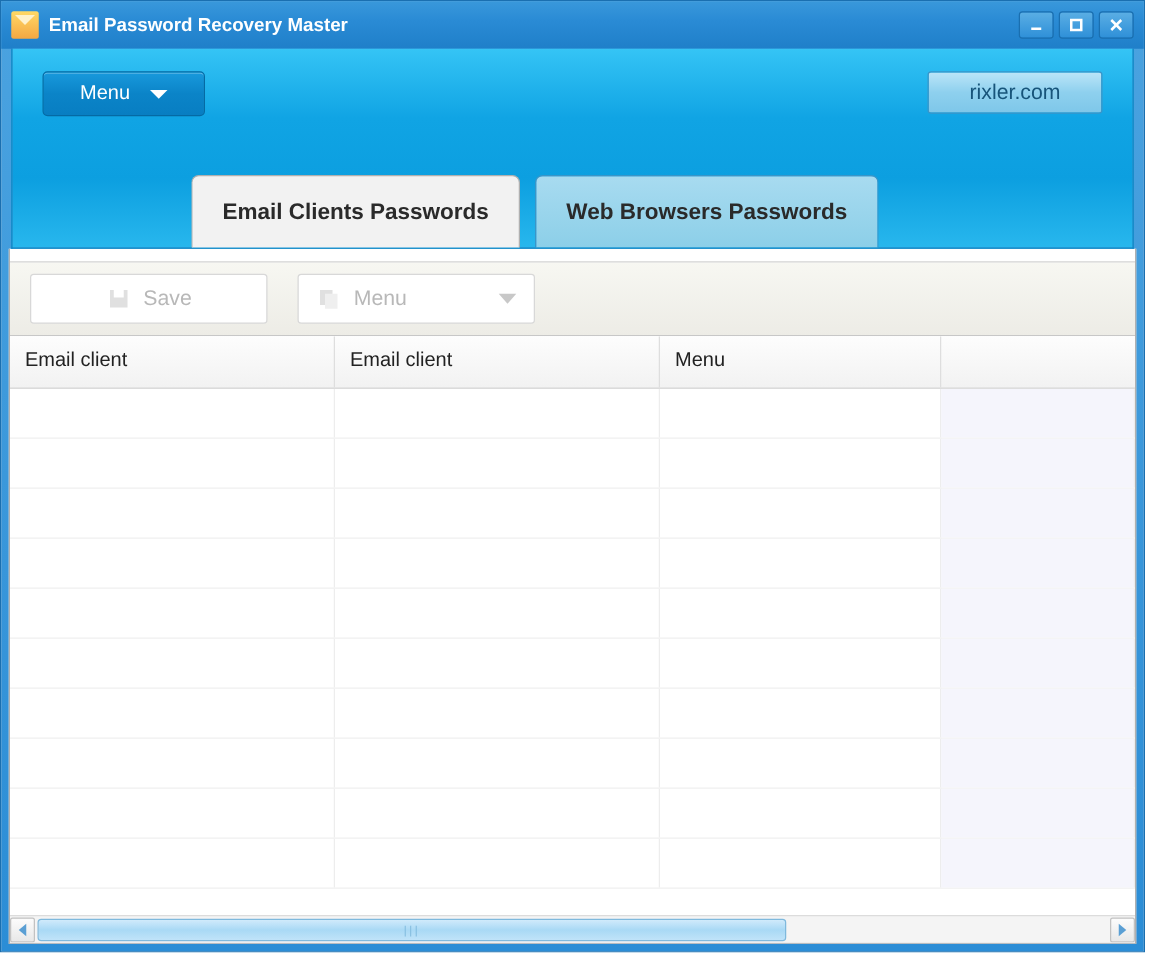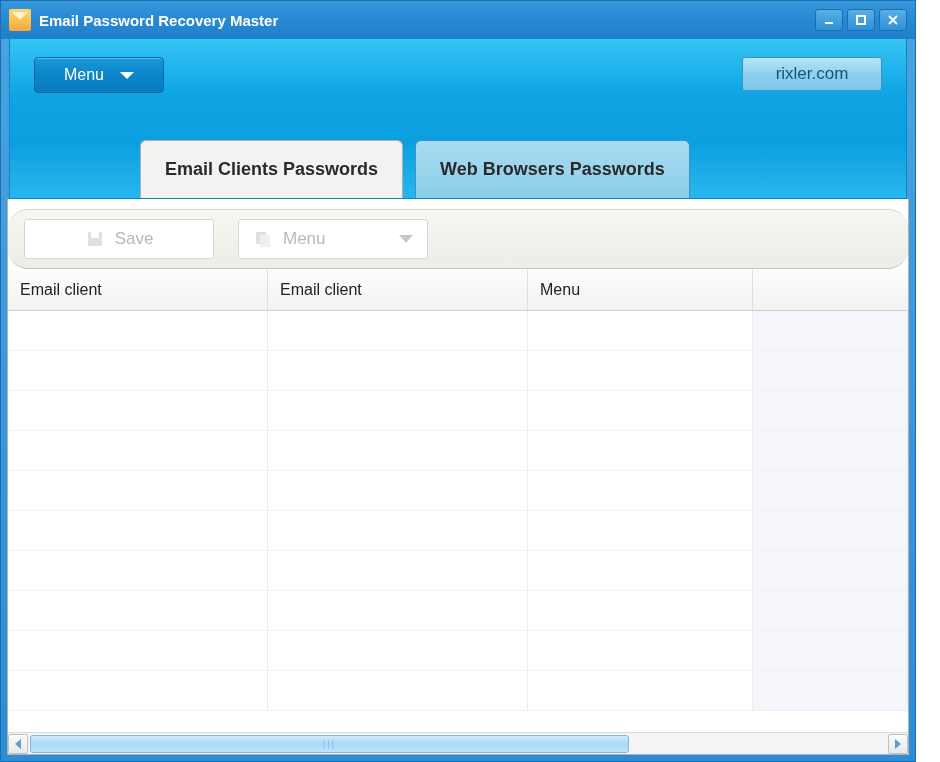--- a/index.html
+++ b/index.html
@@ -107,21 +107,21 @@
   color: #17547a;
   font-size: 17px;
   display: flex;
   align-items: center;
   justify-content: center;
   cursor: pointer;
 }
 .tabs {
   position: absolute;
   bottom: 0;
-  left: 130px;
+  left: 143px;
   display: flex;
   gap: 12px;
 }
 .tab {
   height: 58px;
   padding: 0 24px;
   background: linear-gradient(to bottom, #a8dbf0 0%, #8ccfe8 100%);
   border: 1px solid #3a95c8;
   border-bottom: none;
   border-radius: 6px 6px 0 0;
@@ -163,21 +163,20 @@
 .toolbar {
   height: 60px;
   background: linear-gradient(to bottom, #f7f7f2 0%, #edecE6 100%);
   border-top: 1px solid #d3d3d3;
   border-bottom: 1px solid #c7c7c7;
   display: flex;
   align-items: center;
   padding: 0 16px;
   gap: 24px;
   margin-top: 10px;
-  border-radius: 20px;
 }
 .tool-btn {
   height: 40px;
   min-width: 190px;
   background: #fff;
   border: 1px solid #d8d8d8;
   border-radius: 3px;
   display: flex;
   align-items: center;
   justify-content: center;
@@ -204,22 +203,22 @@
 .thead {
   display: flex;
   height: 42px;
   background: linear-gradient(to bottom, #fdfdfd 0%, #f2f2f2 100%);
   border-bottom: 1px solid #d0d0d0;
   flex-shrink: 0;
 }
 .th {
   border-right: 1px solid #dedede;
   display: flex;
-  align-items: center;
-  padding: 0 12px;
+  align-items: flex-end;
+  padding: 12px 12px;
   font-size: 16px;
   color: #222;
   position: relative;
 }
 .th.sorted {
   background: linear-gradient(to bottom, #f0f0fb 0%, #e6e6f5 100%);
 }
 .th .sort-ind {
   position: absolute;
   right: 10px;

